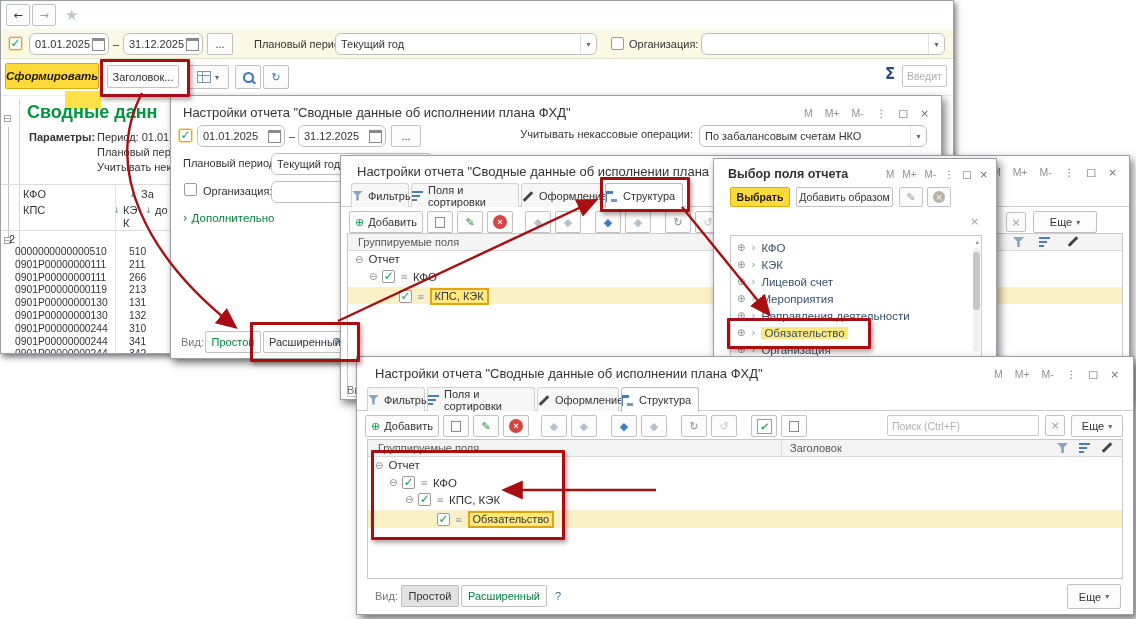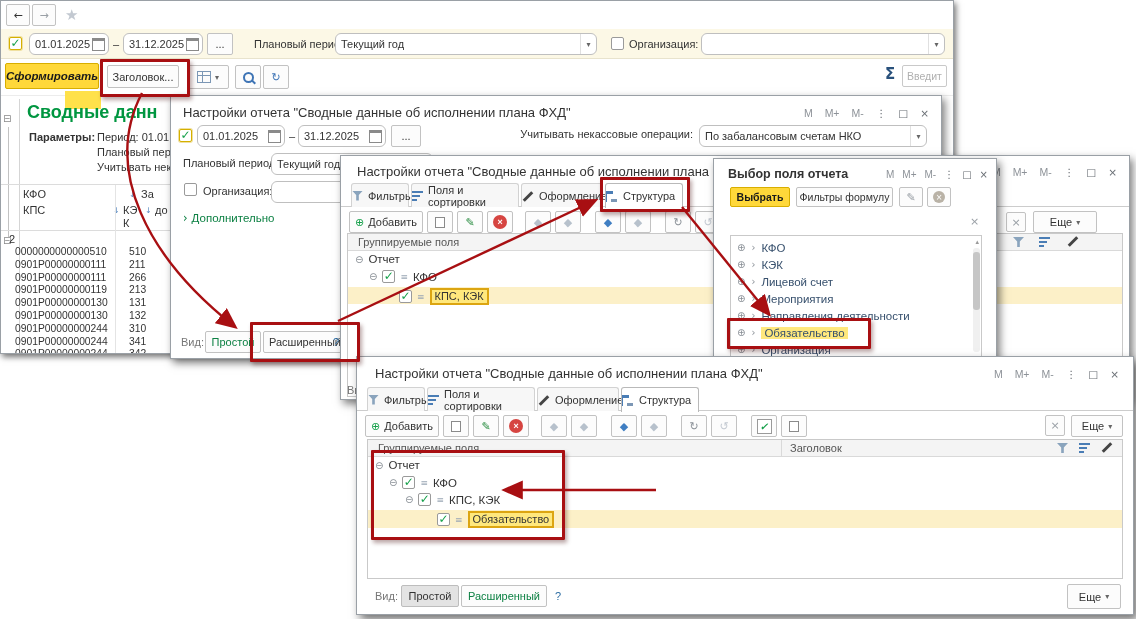--- a/index.html
+++ b/index.html
@@ -369,21 +369,21 @@
     <span class="abs" style="left:14px;top:8px;font-size:12.5px;font-weight:700;">Выбор поля отчета</span>
     <div class="wc" style="right:8px;top:10px;gap:8px;font-size:10px;">
       <span>М</span>
       <span>М+</span>
       <span>М-</span>
       <span class="dk g">⋮</span>
       <span class="dk g">□</span>
       <span class="dk g">×</span>
     </div>
     <span class="btn btn-y abs" style="left:16px;top:28px;width:60px;height:20px;font-size:10.5px;">Выбрать</span>
-    <span class="btn abs" style="left:82px;top:28px;width:97px;height:20px;font-size:10.5px;">Фильтры формулу</span>
+    <span class="btn abs" style="left:82px;top:28px;width:97px;height:20px;font-size:10.5px;">Добавить образом</span>
     <span class="btn abs" style="left:185px;top:28px;width:24px;height:20px;">
         <i class="g dim">✎</i>
       </span>
     <span class="btn abs" style="left:213px;top:28px;width:24px;height:20px;">
         <i style="width:12px;height:12px;border-radius:50%;background:#b9b2a6;color:#fff;font-size:8px;display:flex;align-items:center;justify-content:center;" class="g">×</i>
       </span>
     <span class="abs g dim" style="left:256px;top:56px;">×</span>
     <div class="cbox" style="left:16px;top:76px;width:252px;height:124px;">
       <div style="padding-top:3px;">
 
@@ -496,20 +496,21 @@
       <span class="btn mi">
           <i class="g" style="color:#c3c9d1;font-style:normal;">↺</i>
         </span>
       <span class="btn mi" style="margin-left:10px;">
           <i class="ic-check">✓</i>
         </span>
       <span class="btn mi">
           <i class="ic-copy"></i>
         </span>
     </div>
+    <input class="inp abs" style="left: 530px; top: 58px; width: 152px; height: 21px;" readonly="" placeholder="Поиск (Ctrl+F)">
     <span class="btn mi abs" style="left:688px;top:58px;width:20px;height:21px;">
         <i class="g dim" style="font-style:normal;">×</i>
       </span>
     <span class="btn abs" style="left:714px;top:58px;width:52px;height:22px;">
         <i style="font-style:normal;">Еще</i>
         <i class="g" style="font-size:8px;color:#666;font-style:normal;">▾</i>
       </span>
 
     <div class="cbox" style="left:10px;top:82px;width:756px;height:140px;"></div>
     <div class="hdrstrip" style="left:11px;top:83px;width:754px;height:17px;padding-left:10px;">

